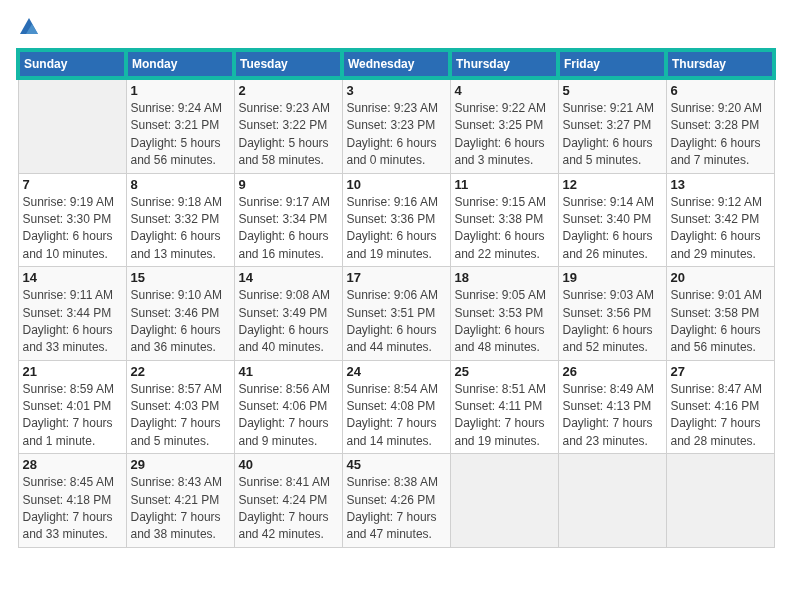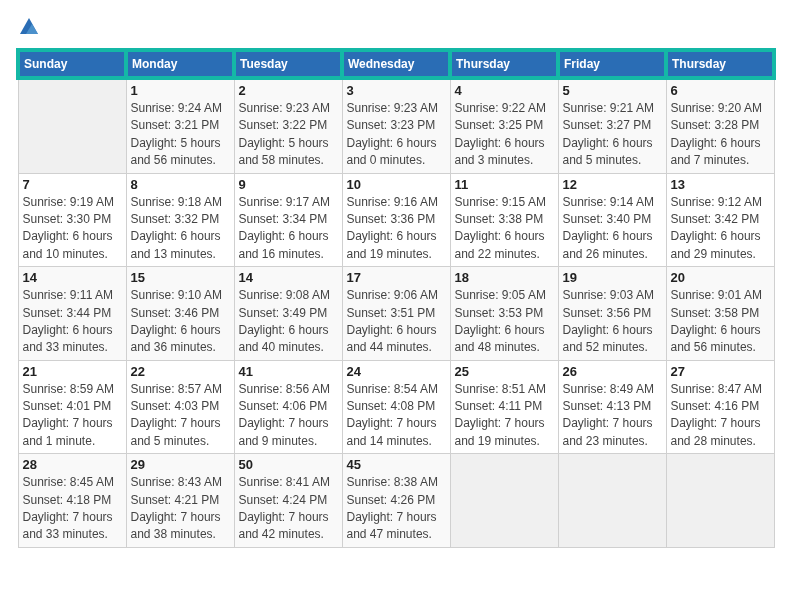--- a/index.html
+++ b/index.html
@@ -257,21 +257,21 @@
         <tr>
           <td>
             <span class="day-number">28</span>
             <div class="day-info">Sunrise: 8:45 AM<br>Sunset: 4:18 PM<br>Daylight: 7 hours and 33 minutes.</div>
           </td>
           <td>
             <span class="day-number">29</span>
             <div class="day-info">Sunrise: 8:43 AM<br>Sunset: 4:21 PM<br>Daylight: 7 hours and 38 minutes.</div>
           </td>
           <td>
-            <span class="day-number">50</span>
+            <span class="day-number">40</span>
             <div class="day-info">Sunrise: 8:41 AM<br>Sunset: 4:24 PM<br>Daylight: 7 hours and 42 minutes.</div>
           </td>
           <td>
             <span class="day-number">45</span>
             <div class="day-info">Sunrise: 8:38 AM<br>Sunset: 4:26 PM<br>Daylight: 7 hours and 47 minutes.</div>
           </td>
           <td class="empty"></td>
           <td class="empty"></td>
           <td class="empty"></td>
         </tr>

